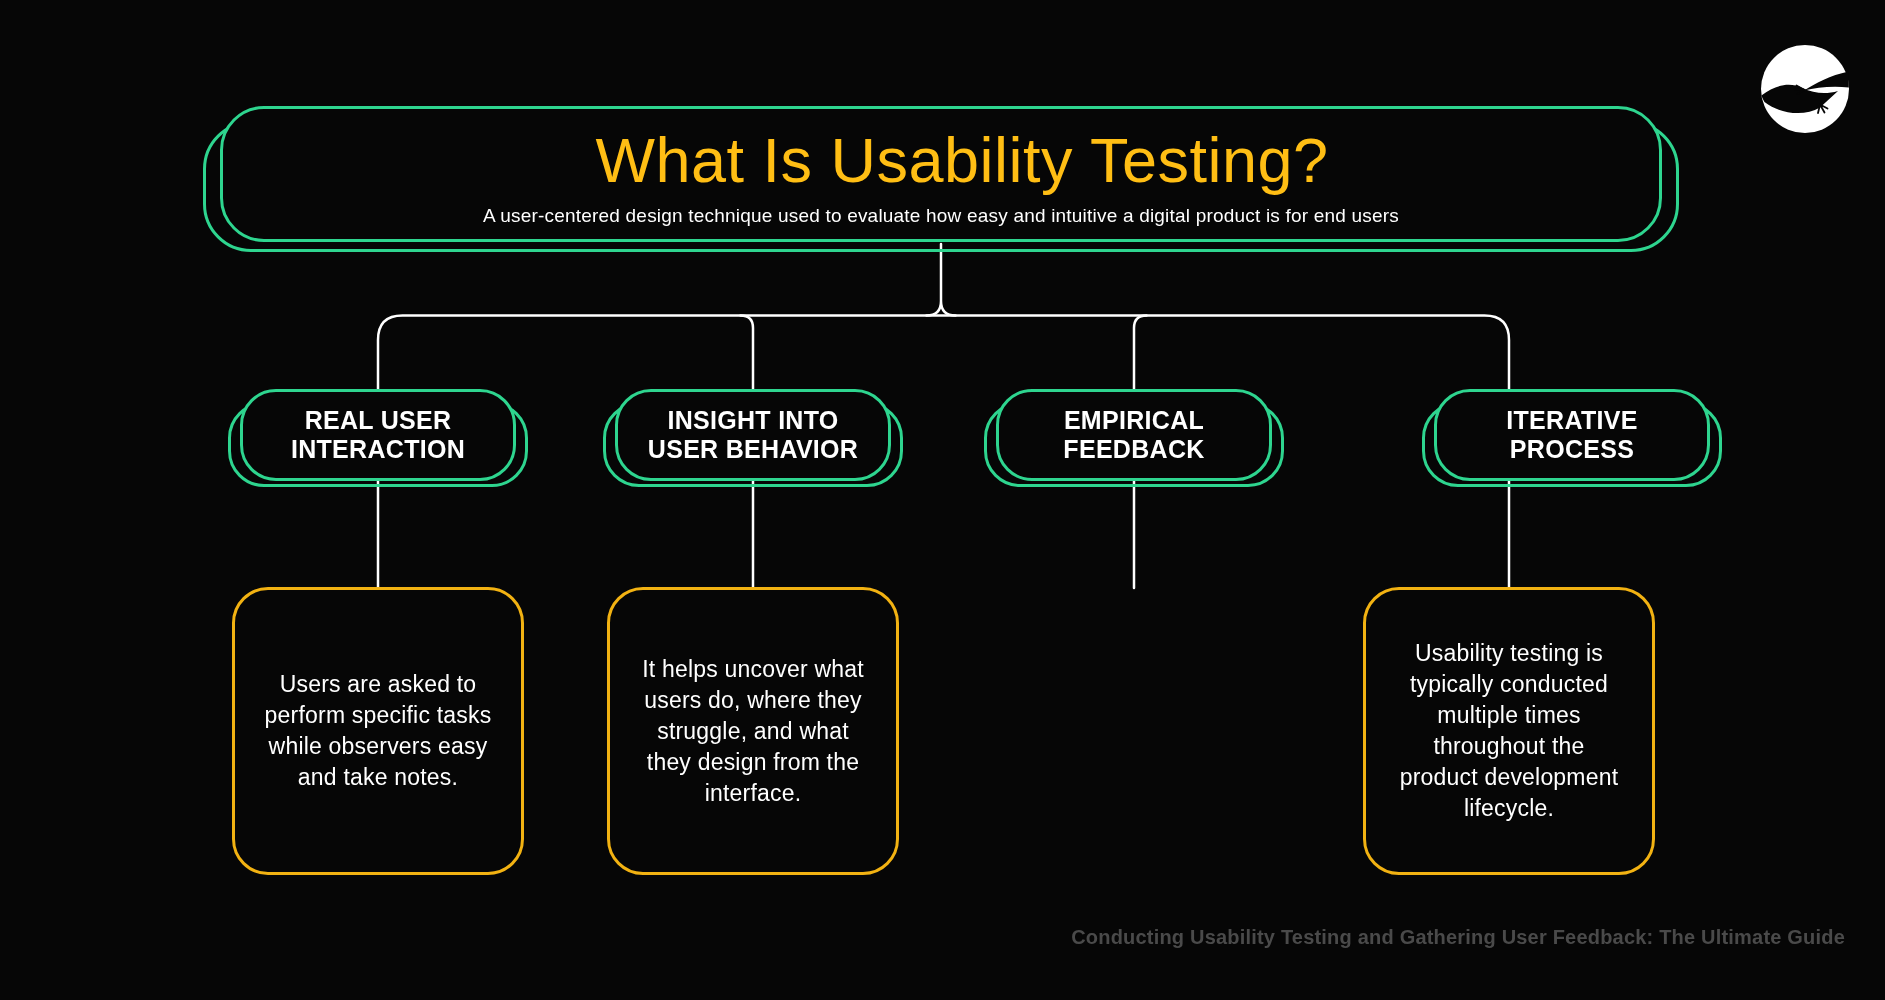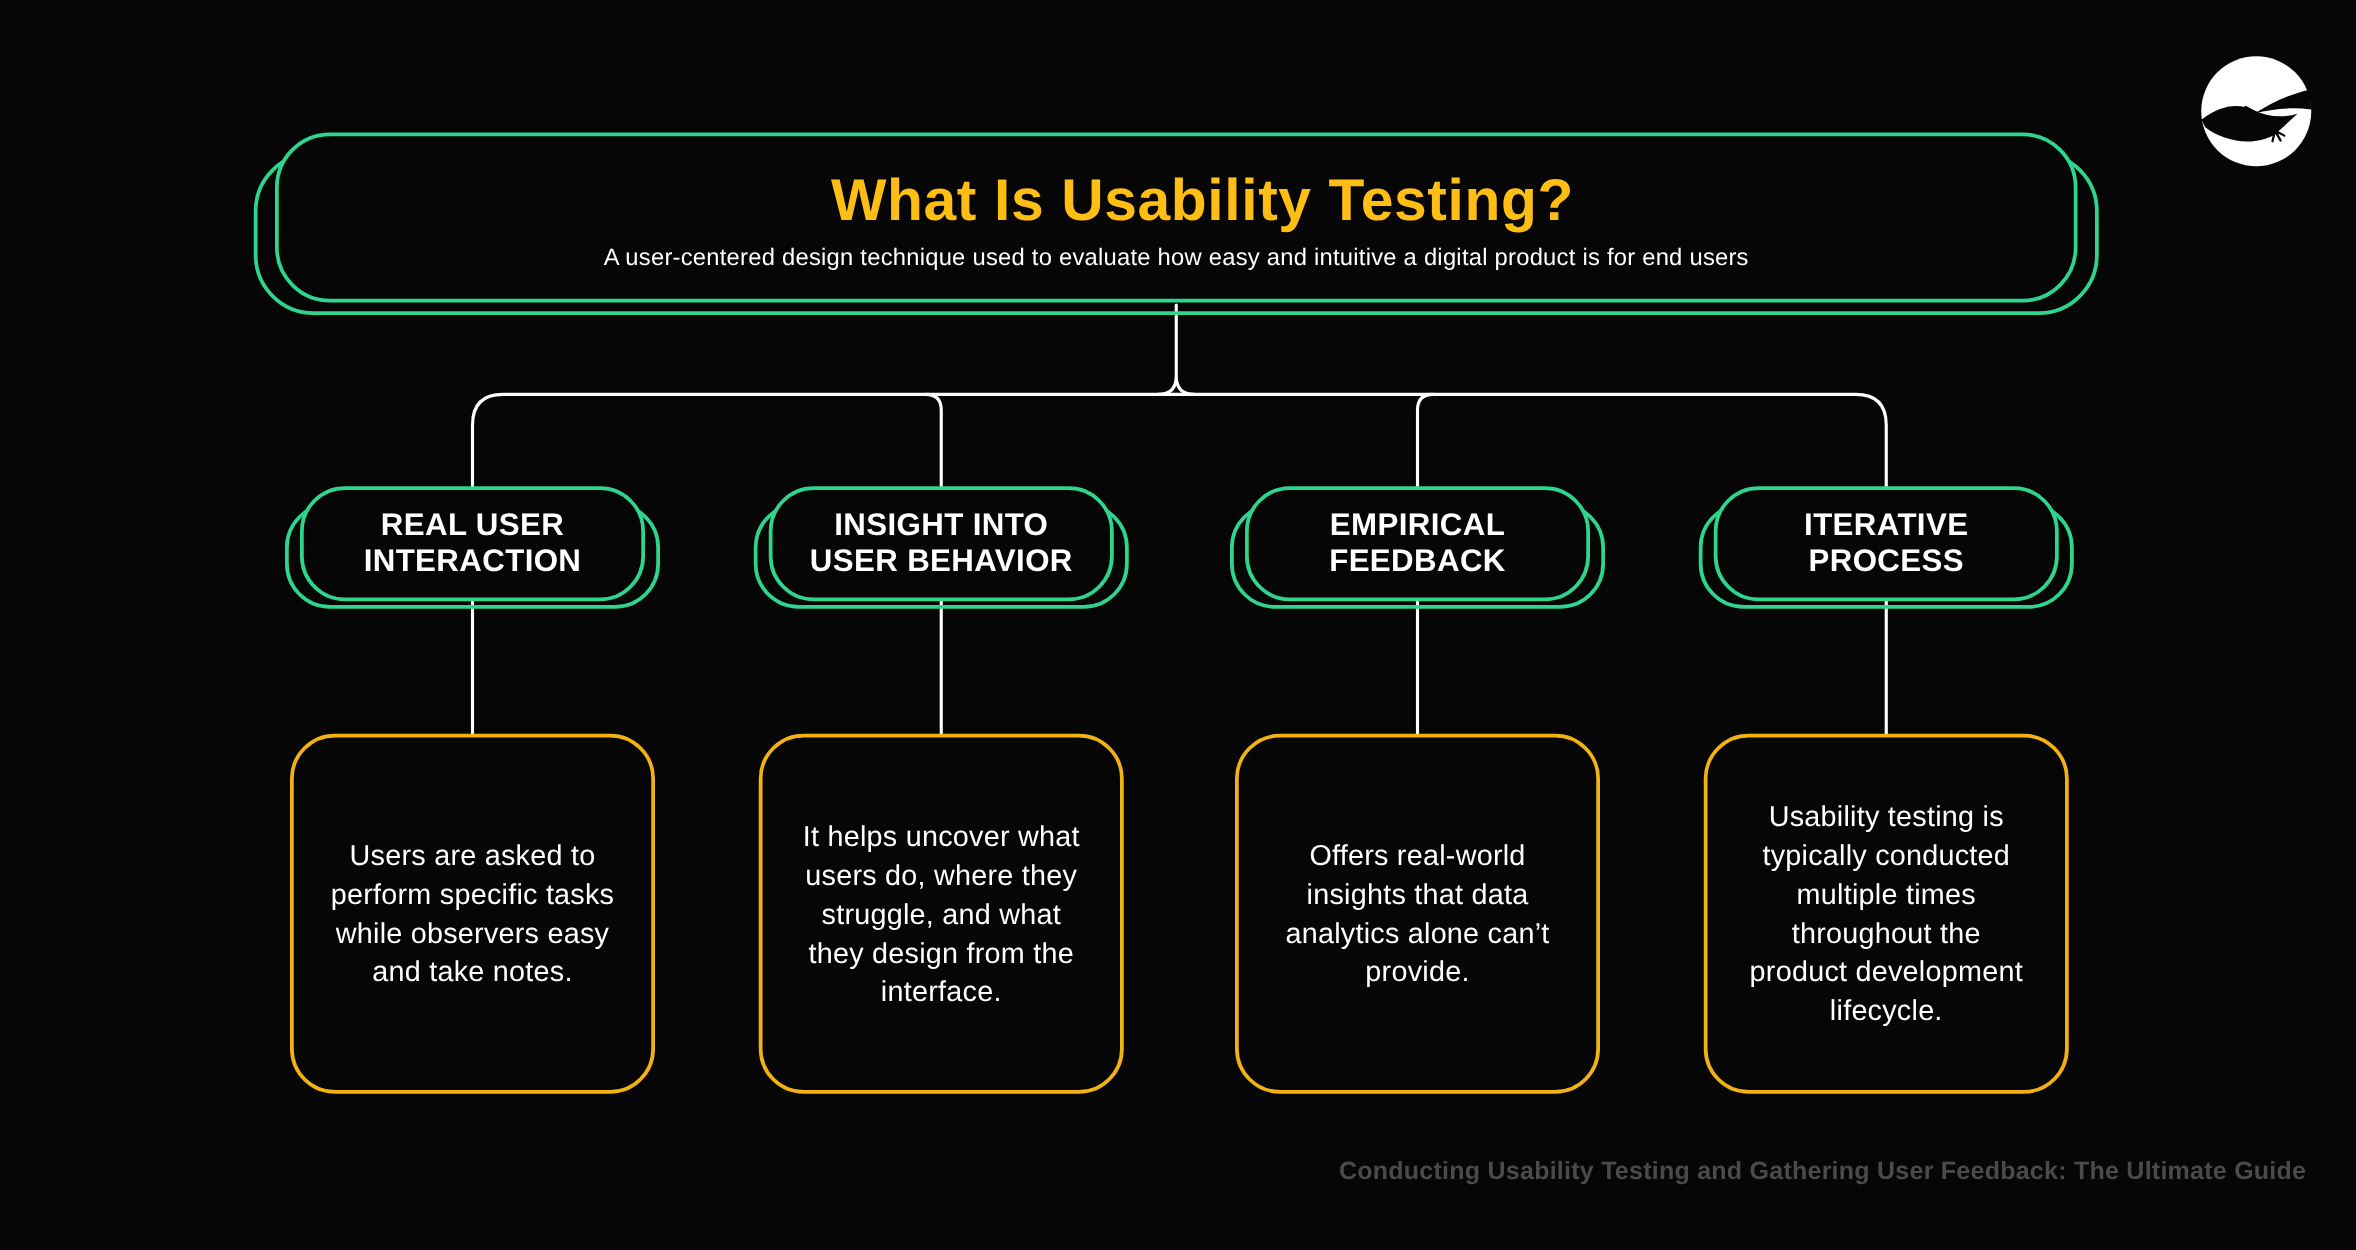--- a/index.html
+++ b/index.html
@@ -18,30 +18,30 @@
   
   .shell{position:absolute;}
   .shell::before{content:""; position:absolute; border:3px solid var(--green); pointer-events:none;}
   .shell .inner{position:absolute; inset:0; background:var(--bg); border:3px solid var(--green);
                 display:flex; flex-direction:column; align-items:center; justify-content:center; text-align:center;}
 
   
   .title-card{left:220px; top:106px; width:1442px; height:136px;}
   .title-card::before{left:-17px; right:-17px; top:15px; bottom:-10px; border-radius:48px;}
   .title-card .inner{border-radius:44px; gap:9px; padding-top:2px;}
-  .title-card h1{font-size:47px; font-weight:bold; letter-spacing:.5px; color:var(--title_yellow);margin-left:42px;}
+  .title-card h1{font-size:63px; font-weight:normal; letter-spacing:.5px; color:var(--title_yellow);margin-left:42px;}
   .title-card .subtitle{font-size:19px; font-weight:400; color:var(--text); letter-spacing:.2px;}
 
   
   .branch{top:389px; width:276px; height:92px;}
   .branch::before{left:-12px; right:-12px; top:13px; bottom:-6px; border-radius:36px;}
   .branch .inner{border-radius:36px; padding:0 18px;}
   .branch .label{font-size:25px; font-weight:bold; letter-spacing:.3px; line-height:1.18;
                  text-transform:uppercase; max-width:232px;}
-  .b1{left:240px;} .b2{left:615px;} .b3{left:996px;} .b4{left:1371px;}
+  .b1{left:240px;} .b2{left:615px;} .b3{left:996px;} .b4{left:1434px;}
 
   
   .desc{position:absolute; top:587px; width:292px; height:288px; background:var(--bg);
         border:3px solid var(--card_yellow); border-radius:36px;
         display:flex; align-items:center; justify-content:center; text-align:center; padding:20px 27px;}
   .desc p{font-size:23px; line-height:31px; letter-spacing:.2px; color:var(--text);}
   .d1{left:232px;} .d2{left:607px;} .d3{left:988px;} .d4{left:1363px;}
 
   
   .logo{position:absolute; left:1758px; top:42px; width:94px; height:94px;}
@@ -90,23 +90,20 @@
         <span class="label">ITERATIVE PROCESS</span>
       </div>
   </div>
 
   <div class="desc d1">
     <p>Users are asked to perform specific tasks while observers easy and take notes.</p>
   </div>
   <div class="desc d2">
     <p>It helps uncover what users do, where they struggle, and what they design from the interface.</p>
   </div>
-  <div class="desc d3">
-    <p>Offers real-world insights that data analytics alone can’t provide.</p>
-  </div>
   <div class="desc d4">
     <p>Usability testing is typically conducted multiple times throughout the product development lifecycle.</p>
   </div>
 
   <div class="logo">
     <svg viewBox="0 0 94 94" xmlns="http://www.w3.org/2000/svg">
       <circle cx="47" cy="47" r="44" fill="#FFFFFF"></circle>
       <path fill="#060606" d="M46 48.5 C58 41 72 33.5 90.5 29.5 L90.8 45.5 C74 43.5 59 45.5 46 48.5 Z"></path>
       <path fill="#060606" d="M3.4 53.5 C18 42.5 32 40 44.5 46 C56 51.5 68 52.5 80 49 L62 65.5 C46 75 22 72 6.5 60 C5.2 58 4.1 55.8 3.4 53.5 Z"></path>
       <path stroke="#060606" stroke-width="1.8" stroke-linecap="round" fill="none" d="M46.5 48 L38.5 43.5 M46.5 48 L37.5 47.5 M46.5 48 L39.5 52"></path>

